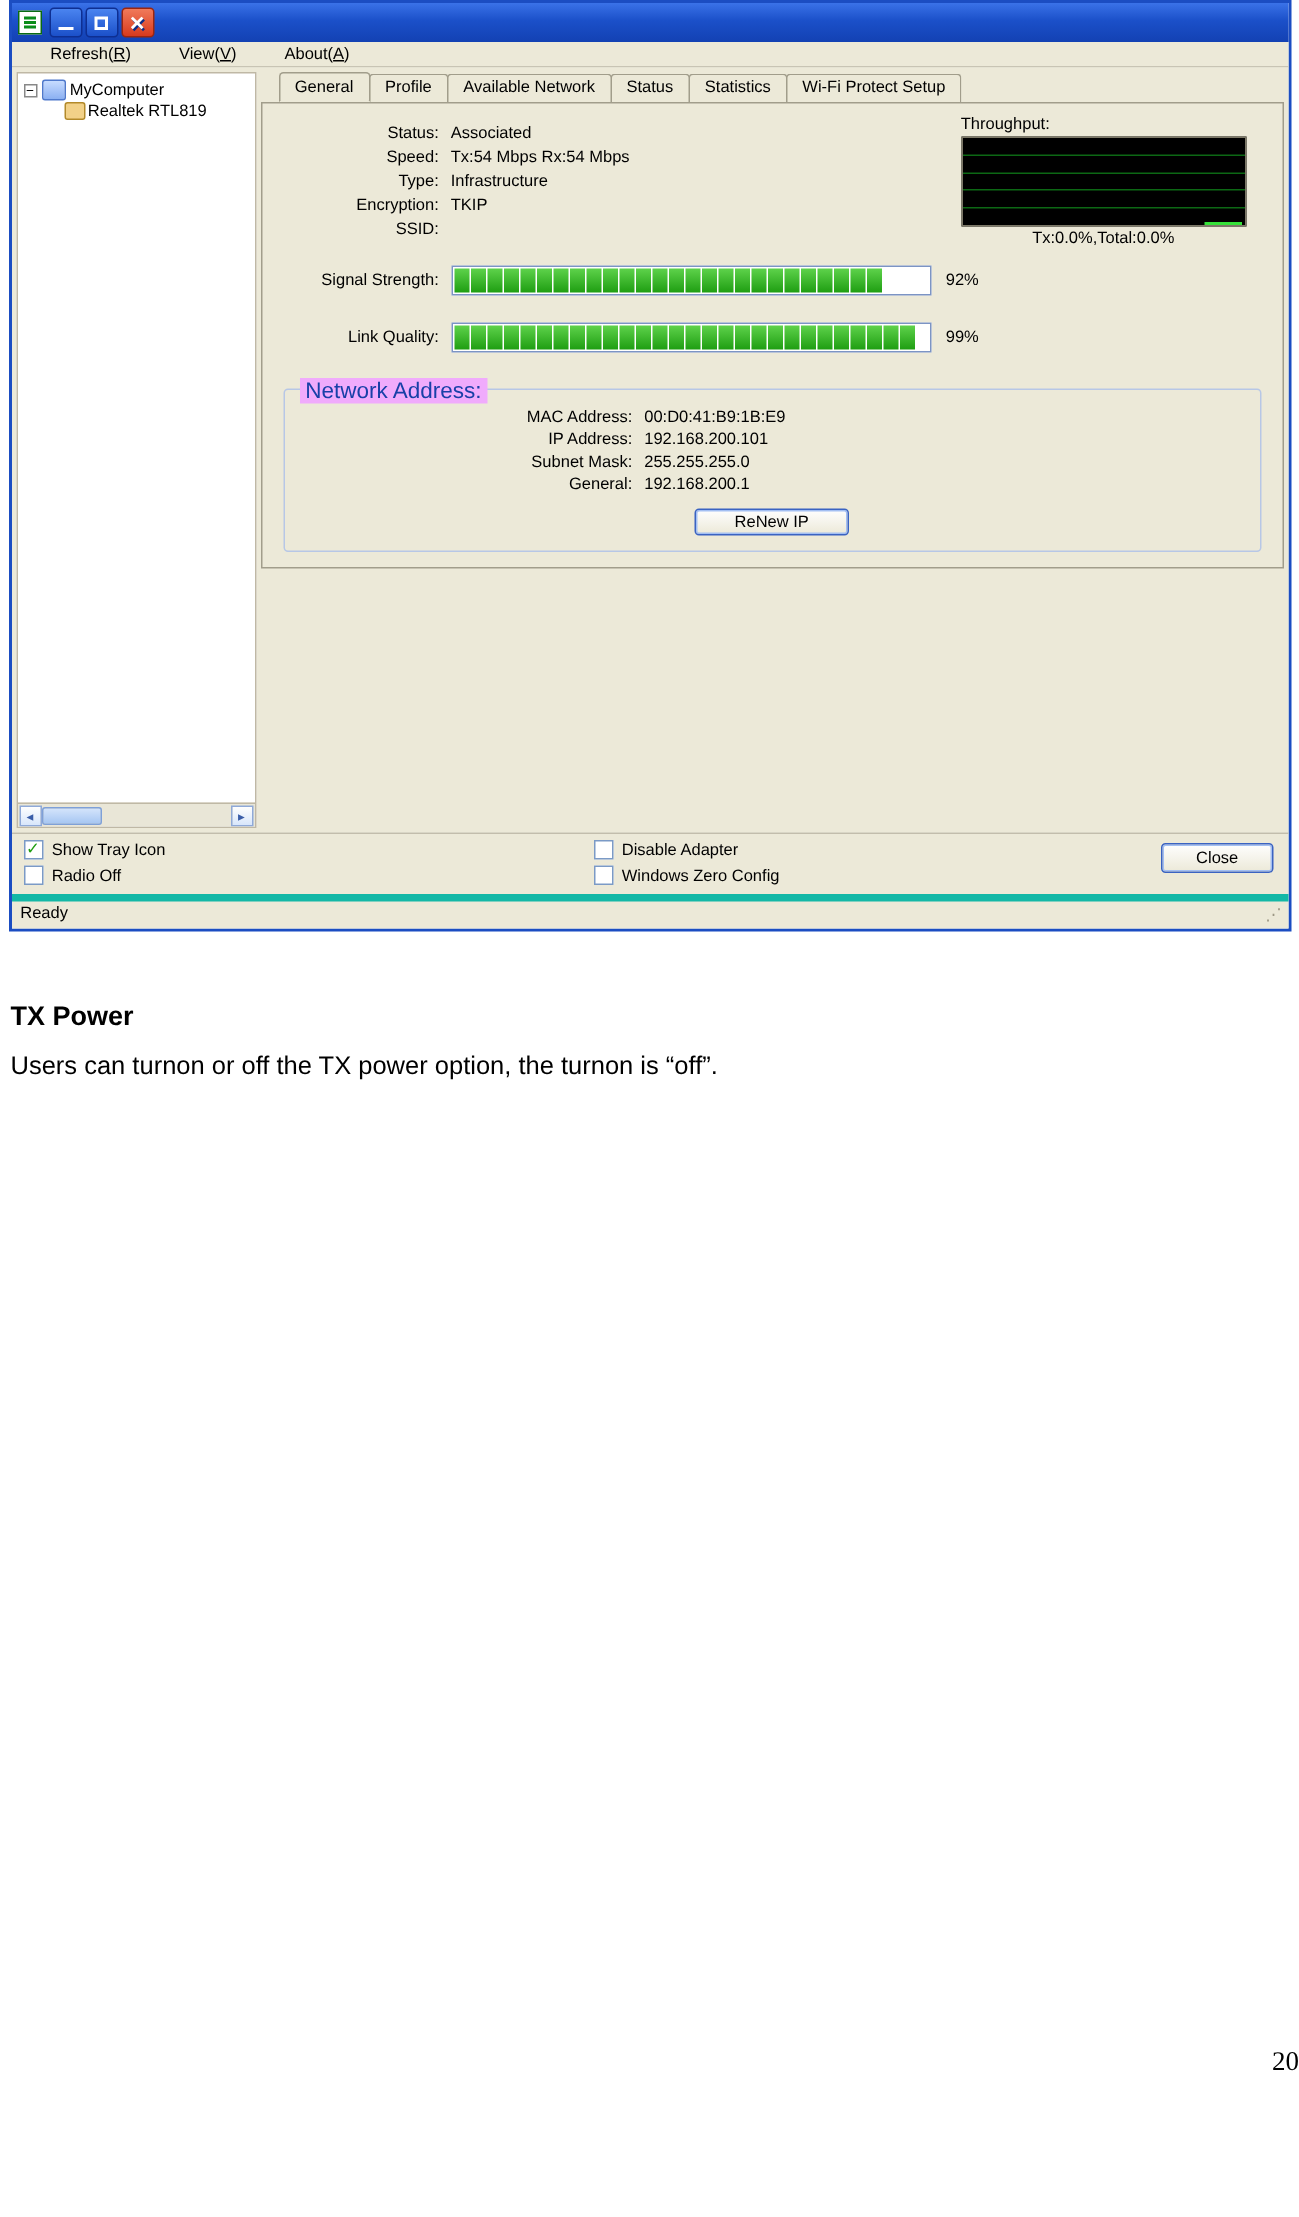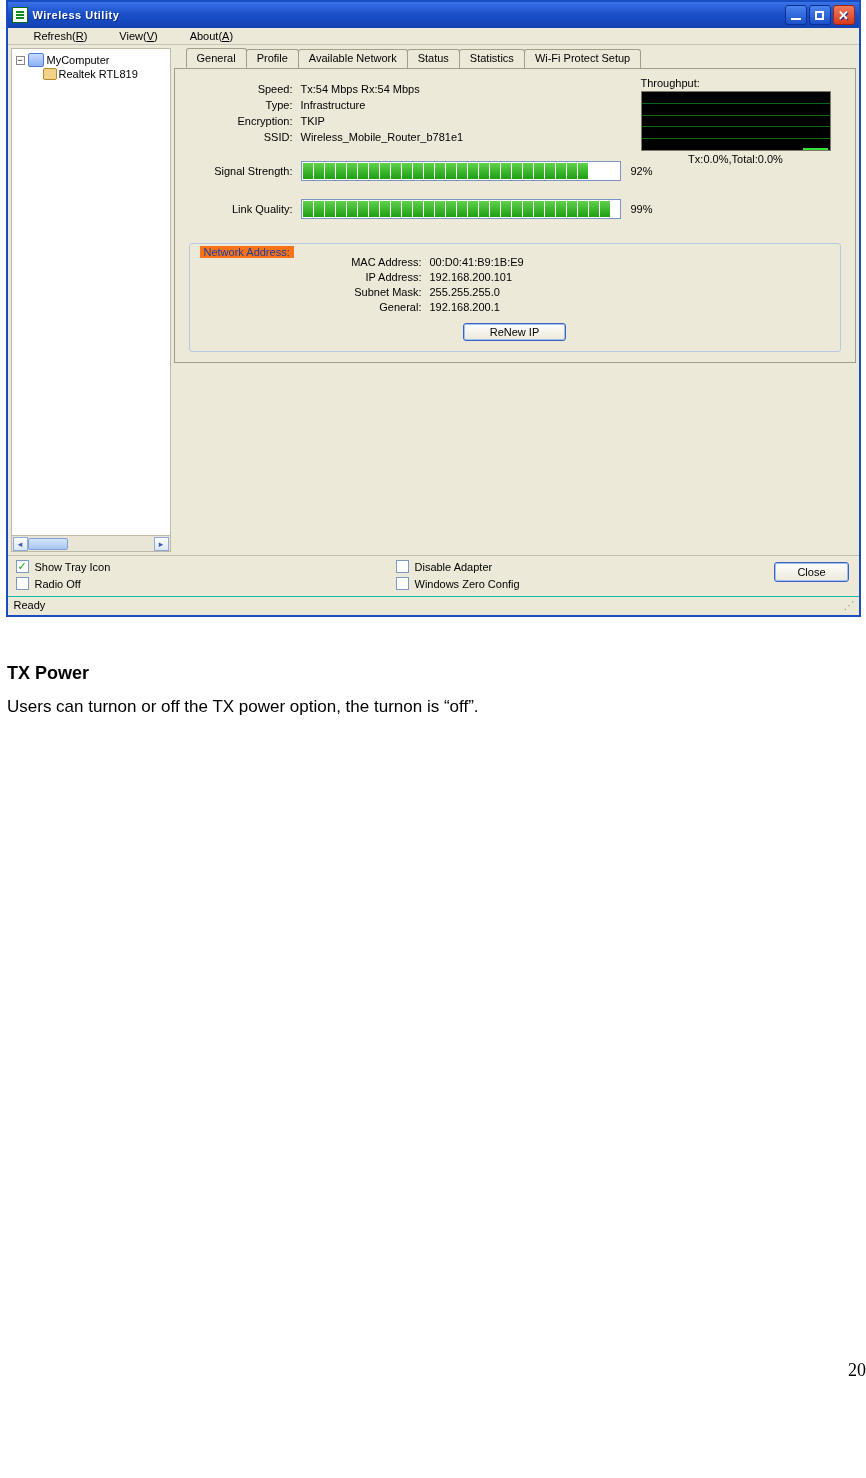--- a/index.html
+++ b/index.html
@@ -152,21 +152,21 @@
   .pct{margin-left:10px;font-size:11px;}
 
   .groupbox{
     border:1px solid #b7c7e6;
     border-radius:3px;
     margin-top:24px;
     padding:12px 10px 10px;
     position:relative;
   }
   .groupbox-title{
-    position:absolute;top:-8px;left:10px;background:#f97316;padding:0 4px;color:#1840a8;font-size:11px;margin-top:10px;
+    position:absolute;top:-8px;left:10px;background:#f0abfc;padding:0 4px;color:#1840a8;font-size:15px;
   }
   .net-row{display:flex;margin-bottom:3px;font-size:11px;}
   .net-label{width:230px;text-align:right;padding-right:8px;}
   .winbtn{
     background:linear-gradient(#fefefe,#ece9d8);
     border:1px solid #3a63c2;
     border-radius:3px;
     padding:2px 26px;
     font-size:11px;
     box-shadow:0 0 0 1px #a3bff2 inset;
@@ -191,21 +191,21 @@
     border:1px solid #3a63c2;
     border-radius:3px;
     color:#000;
     padding:3px 22px;
     font-size:11px;
     box-shadow:0 0 0 1px #a3bff2 inset;
   }
 
   .statusbar{
     background:#ece9d8;
-    border-top:1px solid #14b8a6;
+    border-top:5px solid #14b8a6;
     padding:2px 6px 3px;
     font-size:11px;
     display:flex;
     justify-content:space-between;
   }
   .status-grip{color:#9c9784;letter-spacing:-2px;}
 
   
   .doc-body{
     padding:46px 7px 0 7px;
@@ -222,21 +222,20 @@
     padding-left:24px;
   }
 </style>
 </head>
 <body>
 
 <div class="screenshot-wrap">
 
   <div class="titlebar">
     <div class="title-icon"></div>
-    <div class="title-text">Wireless Utility</div>
     <div class="title-btns">
       <div class="tbtn min"></div>
       <div class="tbtn max"></div>
       <div class="tbtn close"></div>
     </div>
   </div>
 
   <div class="menubar">
     <span>Refresh(<u>R</u>)</span>
     <span>View(<u>V</u>)</span>
@@ -284,34 +283,37 @@
                 <div></div>
                 <div></div>
               <div>
                   <span class="throughput-spark"></span>
                 </div>
             </div>
             <div class="throughput-caption">Tx:0.0%,Total:0.0%</div>
           </div>
 
           <div class="info-row">
+            <div class="info-label">Status:</div>
+            <div class="info-val">Associated</div>
+          </div>
+          <div class="info-row">
             <div class="info-label">Speed:</div>
             <div class="info-val">Tx:54 Mbps Rx:54 Mbps</div>
           </div>
           <div class="info-row">
             <div class="info-label">Type:</div>
             <div class="info-val">Infrastructure</div>
           </div>
           <div class="info-row">
             <div class="info-label">Encryption:</div>
             <div class="info-val">TKIP</div>
           </div>
           <div class="info-row">
             <div class="info-label">SSID:</div>
-            <div class="info-val">Wireless_Mobile_Router_b781e1</div>
           </div>
 
           <div class="bar-row">
             <div class="info-label">Signal Strength:</div>
             <div class="progress">
               <div class="pseg"></div>
                 <div class="pseg"></div>
                 <div class="pseg"></div>
                 <div class="pseg"></div>
                 <div class="pseg"></div>

